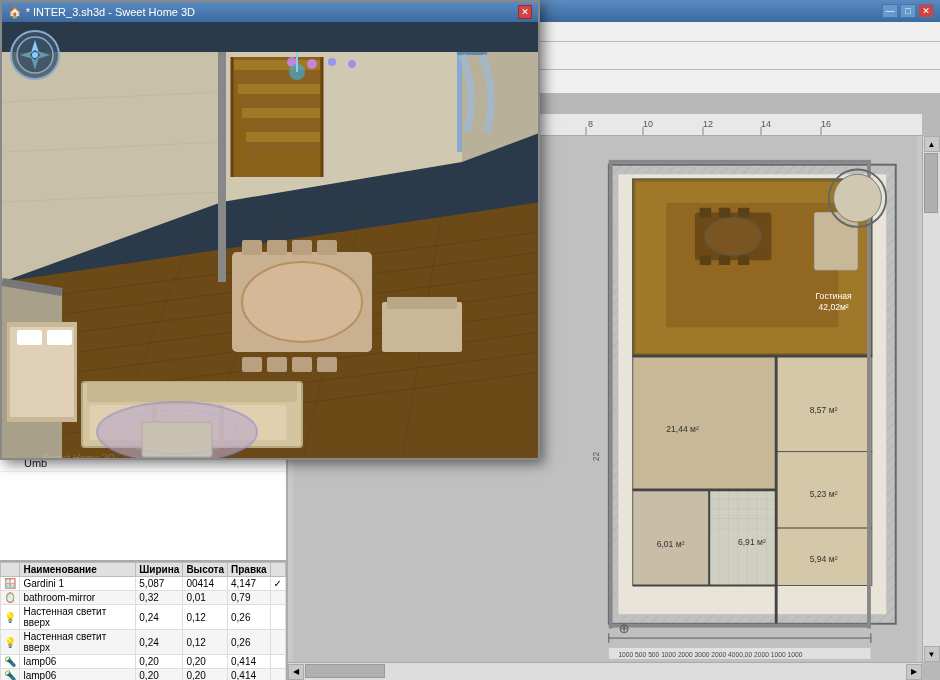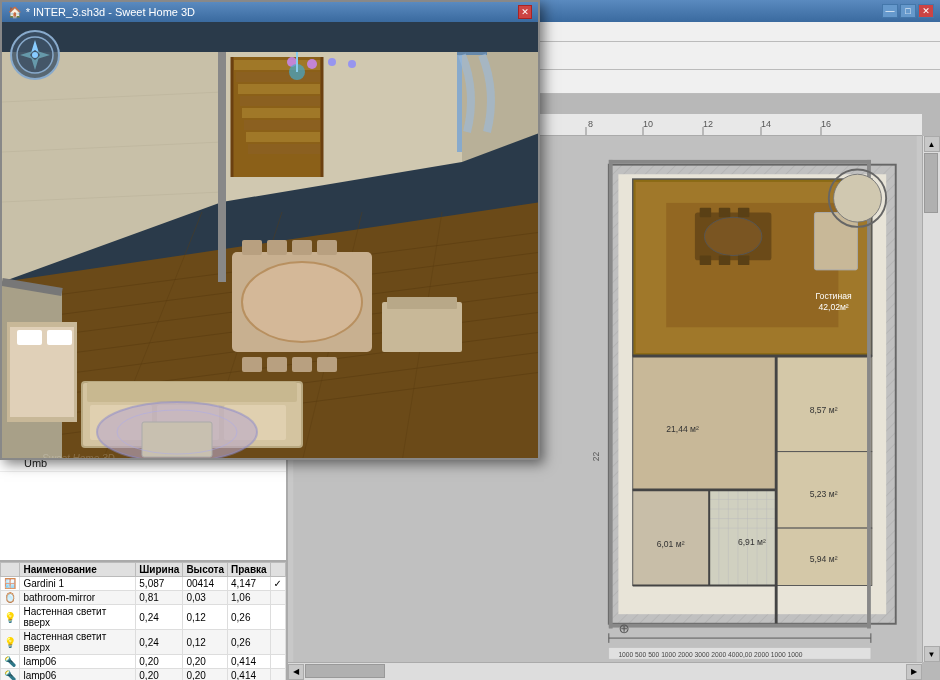--- a/index.html
+++ b/index.html
@@ -427,23 +427,23 @@
             <td>🪟</td>
             <td>Gardini 1</td>
             <td>5,087</td>
             <td>00414</td>
             <td>4,147</td>
             <td>✓</td>
           </tr>
           <tr>
             <td>🪞</td>
             <td>bathroom-mirror</td>
-            <td>0,81</td>
-            <td>0,03</td>
-            <td>1,06</td>
+            <td>0,32</td>
+            <td>0,01</td>
+            <td>0,79</td>
             <td></td>
           </tr>
           <tr>
             <td>💡</td>
             <td>Настенная светит вверх</td>
             <td>0,24</td>
             <td>0,12</td>
             <td>0,26</td>
             <td></td>
           </tr>

